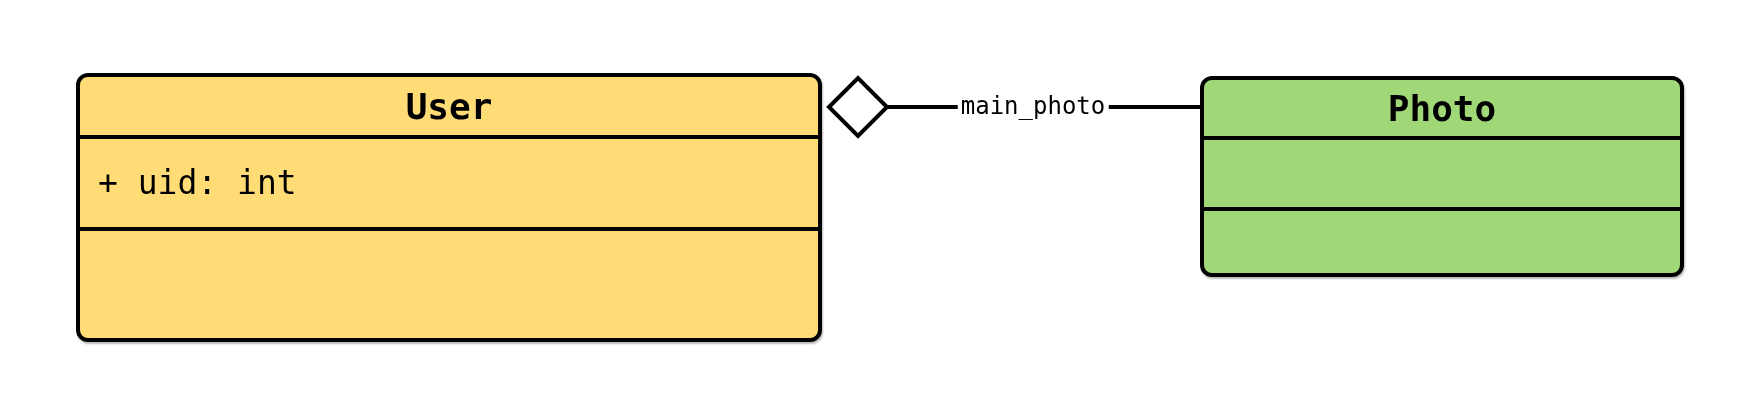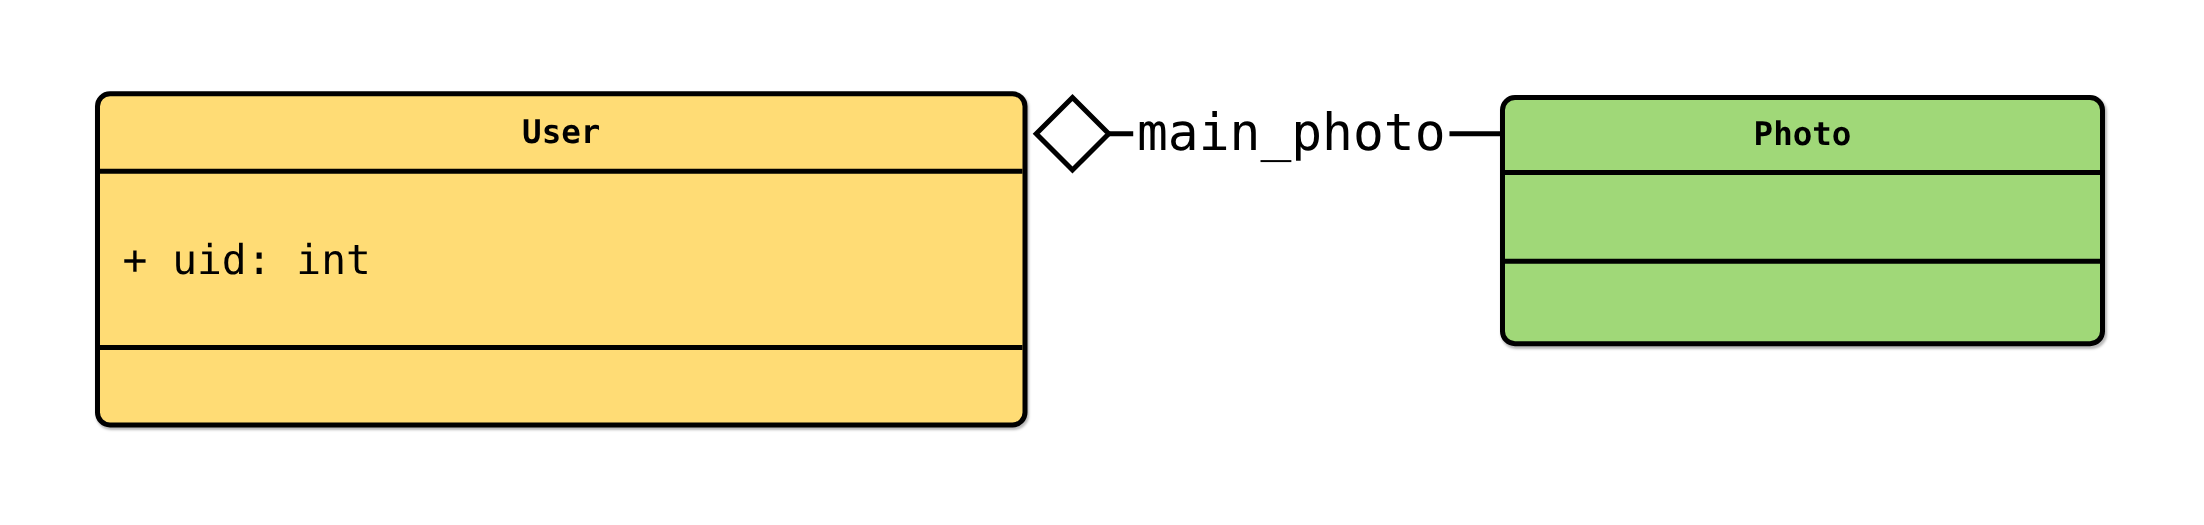--- a/index.html
+++ b/index.html
@@ -37,52 +37,52 @@
   }
   .uml-header {
     display: flex;
     align-items: center;
     justify-content: center;
   }
   .user .uml-header { height: 58px; }
   .photo .uml-header { height: 56px; }
   .uml-title {
     font-weight: 700;
-    font-size: 26px;
+    font-size: 36px;
     white-space: pre;
   }
   .uml-divider { height: 4px; background: var(--stroke); flex: none; }
   .uml-section {
     display: flex;
     flex-direction: column;
     justify-content: center;
     padding-left: 18px;
   }
-  .user .uml-attrs { height: 137px; border-radius: 22px; }
+  .user .uml-attrs { height: 88px; border-radius: 22px; }
   .user .uml-methods { flex: 1; }
   .photo .uml-attrs { height: 67px; }
   .photo .uml-methods { flex: 1; }
   .uml-line {
     font-size: 33px;
     line-height: 34px;
     white-space: pre;
   }
   .uml-line .bold { font-weight: 700; }
   .connector-svg {
     position: absolute;
     left: 0; top: 0;
     pointer-events: none;
   }
   .edge-label {
     position: absolute;
     left: 1033px; top: 107px;
     transform: translate(-50%, -52%);
     background: var(--background);
     padding: 0 3px;
-    font-size: 41px;
+    font-size: 24px;
     white-space: pre;
   }
 </style>
 </head>
 <body>
 
 <div class="canvas">
 
   <div class="uml-class user">
     <div class="uml-header">

